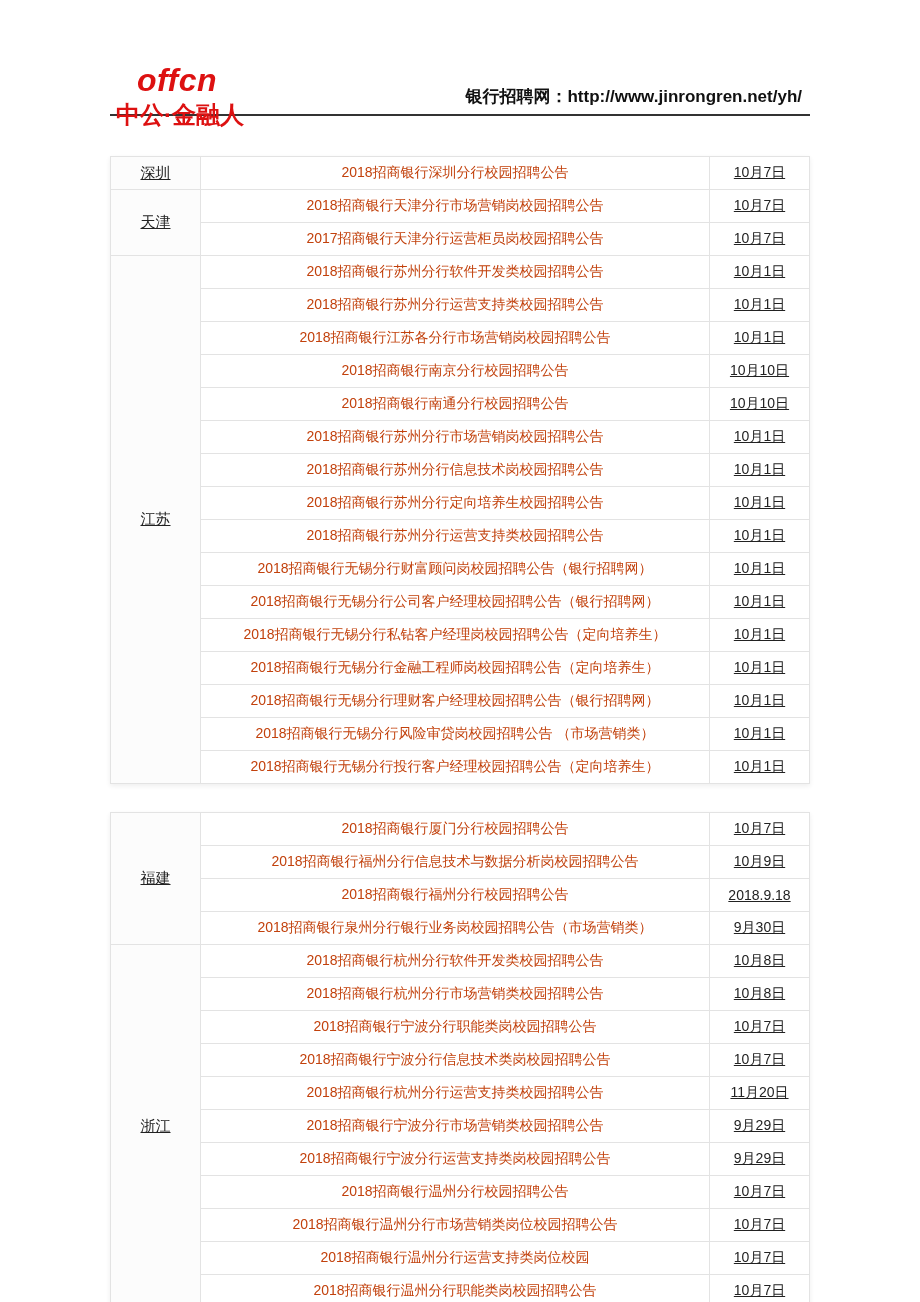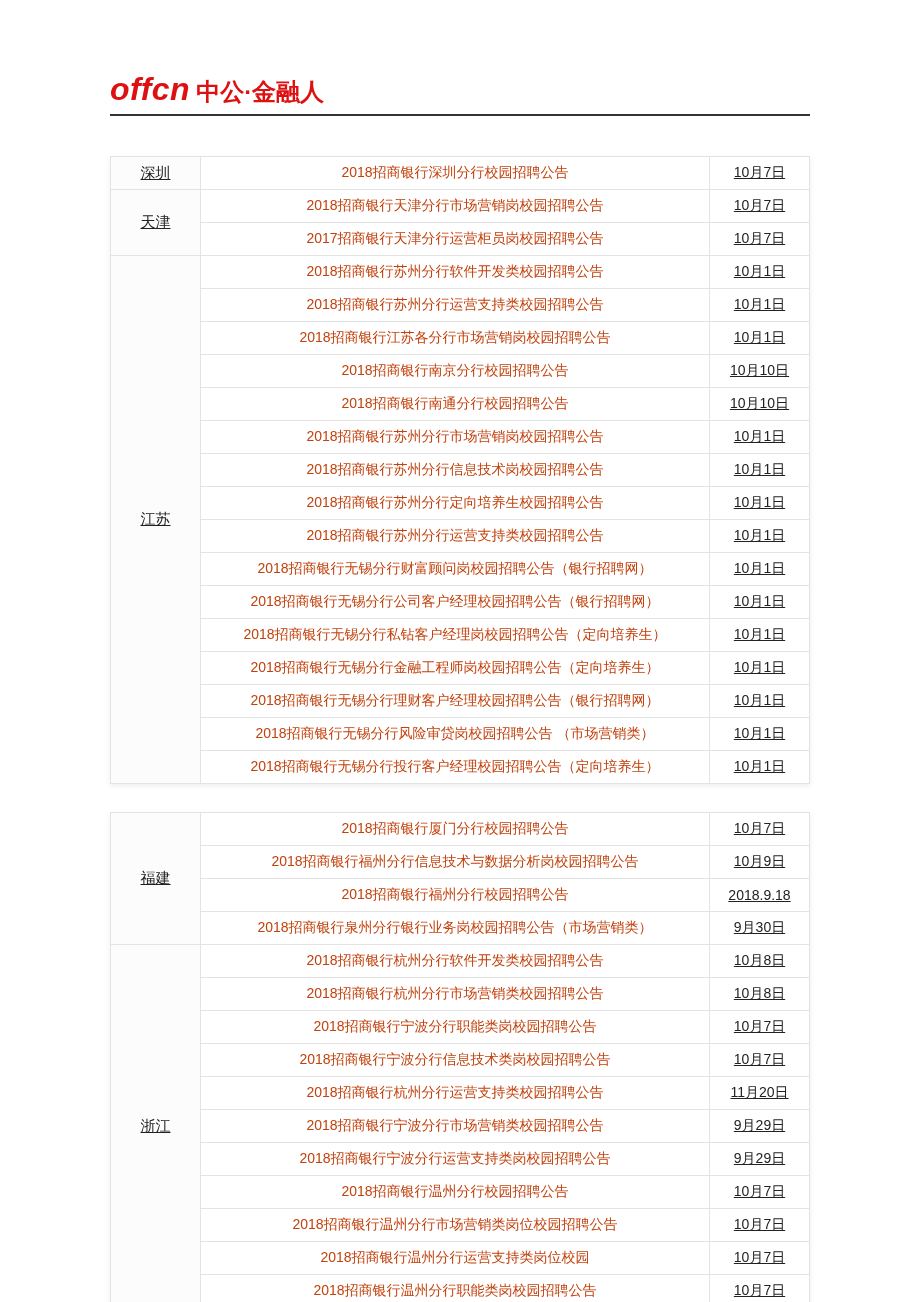--- a/index.html
+++ b/index.html
@@ -1,21 +1,21 @@
 <!DOCTYPE html>
 <html><head>
 <meta charset="utf-8">
 <style>
   * { margin: 0; padding: 0; box-sizing: border-box; }
   html, body { font-family: "Microsoft YaHei", "SimSun", Arial, sans-serif; background: #fff; color: #333; }
   .page { width: 920px; margin: 0 auto; background: #fff; padding: 0 0 40px 0; }
 
   .header-area { padding: 62px 110px 0 110px; }
   .header-row { display: flex; align-items: flex-end; justify-content: space-between; border-bottom: 2px solid #333; padding-bottom: 6px; }
-  .logo { height: 46px; display: flex; align-items: flex-end; }
+  .logo { height: 46px; display: flex; align-items: center; flex-direction: column; }
   .logo-offcn { font-family: Arial, sans-serif; font-style: italic; font-weight: 700; font-size: 32px; letter-spacing: 0.5px; color: #d11; }
   .logo-cn { font-size: 24px; color: #d11; font-weight: 700; margin-left: 6px; }
   .header-right { font-size: 17px; font-weight: 700; color: #111; padding-right: 8px; }
 
   .content { padding: 40px 110px 0 110px; }
 
   .tbl { width: 100%; border-collapse: collapse; table-layout: fixed; box-shadow: 0 2px 5px rgba(0,0,0,0.07); margin-bottom: 28px; }
   .tbl td { border: 1px solid #e3e3e3; height: 33px; font-size: 14px; text-align: center; vertical-align: middle; padding: 4px 6px; }
   .tbl td.region { width: 90px; font-size: 15px; color: #222; background: #fcfcfc; text-decoration: underline; }
   .tbl td.title { }
@@ -26,20 +26,23 @@
 <body>
 
 <div class="page">
 
   <div class="header-area">
     <div class="header-row">
       <div class="logo">
         <span class="logo-offcn">offcn</span>
         <span class="logo-cn">中公·金融人</span>
       </div>
+      <div class="header-right">
+        <span>银行招聘网：</span><span>http://www.jinrongren.net/yh/</span>
+      </div>
     </div>
   </div>
 
   <div class="content">
 
     <table class="tbl" id="tbl1">
       <colgroup>
           <col style="width:90px">
           <col>
           <col style="width:100px">

